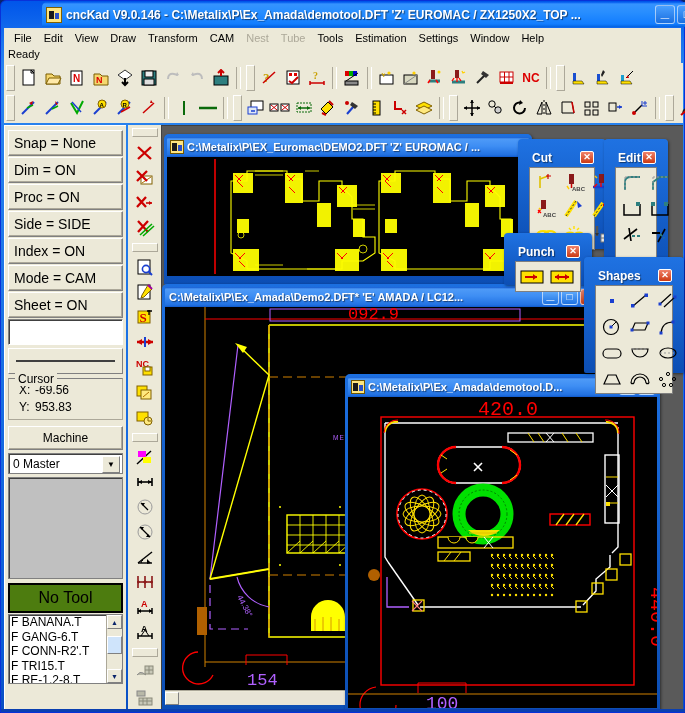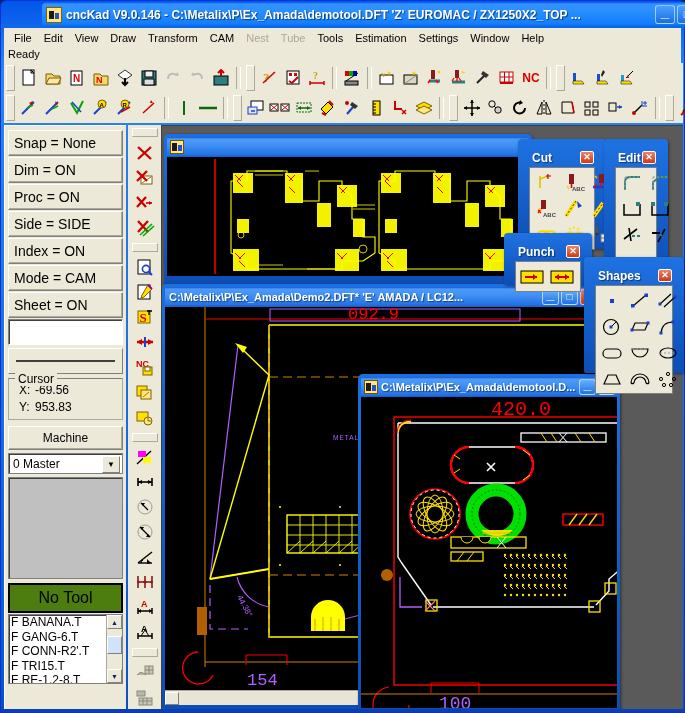--- a/index.html
+++ b/index.html
@@ -761,20 +761,21 @@
       </div>
     <div class="vbtn"></div>
 
   </div>
 
   <div class="mdi">
 
     <div class="child" style="left:2px;top:8px;width:368px;height:150px;">
       <div class="ct">
         <div class="cico"></div>
+        <div class="ctt">C:\Metalix\P\EX_Euromac\DEMO2.DFT  'Z'  EUROMAC / ...</div>
       </div>
       <div class="canvas" style="height:119px;">
         <svg width="362" height="119" viewBox="0 0 362 119">
           <rect width="362" height="119" fill="#000"></rect>
           <line x1="48" y1="2" x2="48" y2="117" stroke="#ff0000" stroke-width="1.5"></line>
           <g stroke="#ffff00" fill="none" stroke-width="1.1">
             <path d="M64 96 L64 24 L80 24 L80 14 L120 14 L120 22 L135 22 L135 44 L152 44 L152 24 L175 24 L175 30 L185 40 L185 62 L196 62 L196 80 L208 80 L208 96 L196 104 L175 104 L175 112 L80 112 L80 104 L64 96 Z"></path>
           </g>
           <g fill="#ffff00" opacity=".95">
             <rect x="66" y="16" width="20" height="20"></rect>
@@ -897,21 +898,21 @@
         </svg>
       </div>
       <div class="hscroll">
         <div class="ar"></div>
         <div class="trk"></div>
         <div class="th"></div>
         <div class="ar"></div>
       </div>
     </div>
 
-    <div class="child" style="left:196px;top:248px;width:262px;height:338px;">
+    <div class="child" style="left:183px;top:248px;width:315px;height:338px;">
       <div class="ct">
         <div class="cico"></div>
         <div class="ctt">C:\Metalix\P\Ex_Amada\demotool.D...</div>
         <div class="cbtns">
           <div class="cbtn min">
               <span class="g">_</span>
             </div>
           <div class="cbtn">
               <span class="g">□</span>
             </div>

